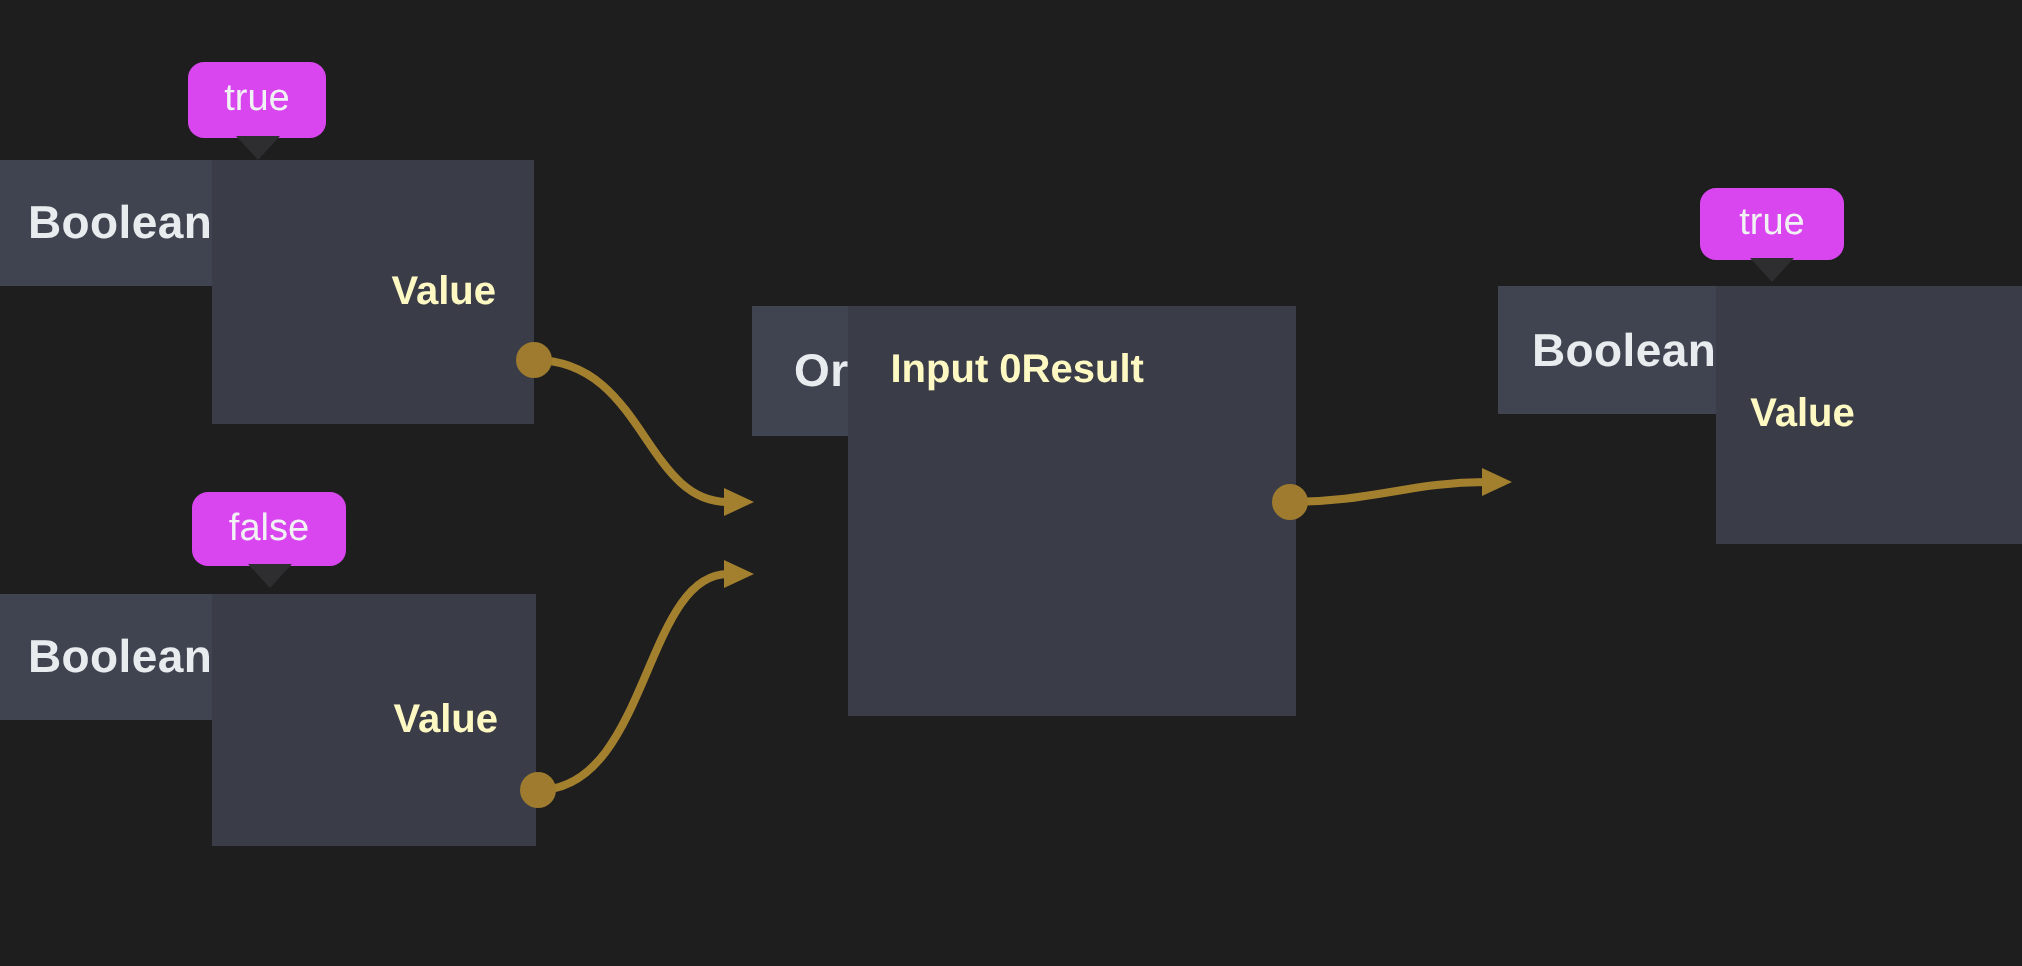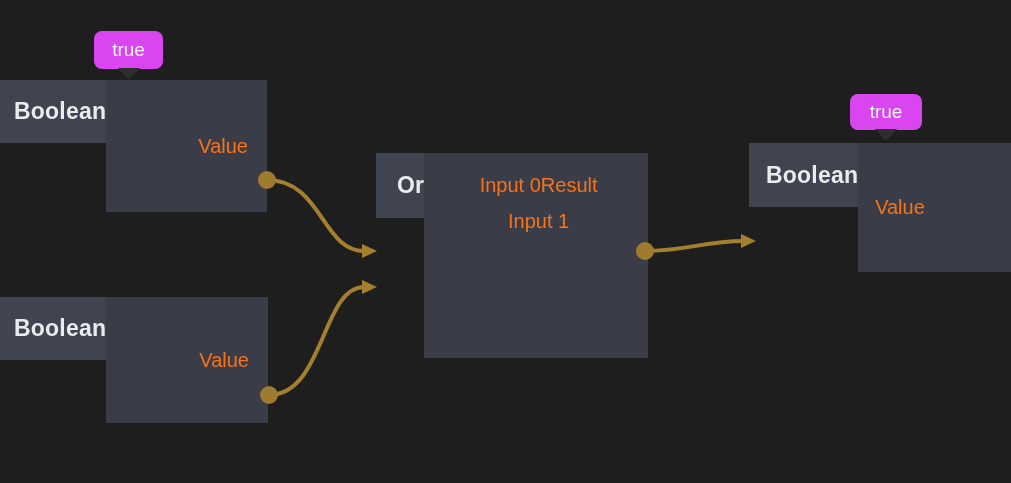--- a/index.html
+++ b/index.html
@@ -32,23 +32,23 @@
     font-size: 23px;
     font-weight: 600;
     letter-spacing: 0.2px;
   }
   .node-body {
     background: #3a3d48;
     flex: 1 1 auto;
     display: flex;
   }
   .port-label {
-    color: #f97316;
+    color: #fef9c3;
     font-size: 20px;
-    font-weight: 400;
+    font-weight: 700;
   }
   
   .body-out {
     align-items: center;
     justify-content: flex-end;
     padding-right: 19px;
   }
   .body-in {
     align-items: center;
     justify-content: flex-start;
@@ -56,21 +56,21 @@
   }
   
   .body-rows {
     flex-direction: column;
     padding-top: 14px;
   }
   .port-row {
     height: 36px;
     display: flex;
     align-items: center;
-    justify-content: center;
+    justify-content: flex-start;
     padding-left: 21px;
     padding-right: 16px;
   }
   .value-badge {
     position: absolute;
     z-index: 3;
     background: #d946ef;
     border-radius: 8px;
     display: flex;
     align-items: center;
@@ -138,23 +138,20 @@
 
   <div class="node" style="left:376px; top:153px; width:272px; height:205px;">
     <div class="node-header" style="height:65px; padding-left:21px;">
       <span class="node-title">Or</span>
     </div>
     <div class="node-body body-rows">
       <div class="port-row">
         <span class="port-label">Input 0</span>
         <span class="port-label">Result</span>
       </div>
-      <div class="port-row">
-        <span class="port-label">Input 1</span>
-      </div>
     </div>
   </div>
 
   <div class="node" style="left:749px; top:143px; width:262px; height:129px;">
     <div class="node-header" style="height:64px; padding-left:17px;">
       <span class="node-title">Boolean</span>
     </div>
     <div class="node-body body-in">
       <span class="port-label">Value</span>
     </div>
@@ -174,19 +171,23 @@
     <circle class="port-dot" cx="267" cy="180" r="9"></circle>
     <circle class="port-dot" cx="269" cy="395" r="9"></circle>
     <circle class="port-dot" cx="645" cy="251" r="9"></circle>
   </svg>
 
   <div class="value-badge" style="left:94px; top:31px; width:69px; height:38px;">
     <span class="badge-text">true</span>
     <div class="badge-arrow"></div>
   </div>
 
+  <div class="value-badge" style="left:96px; top:246px; width:77px; height:37px;">
+    <span class="badge-text">false</span>
+    <div class="badge-arrow"></div>
+  </div>
 
   <div class="value-badge" style="left:850px; top:94px; width:72px; height:36px;">
     <span class="badge-text">true</span>
     <div class="badge-arrow"></div>
   </div>
 
 </div>
 
 </body></html>

